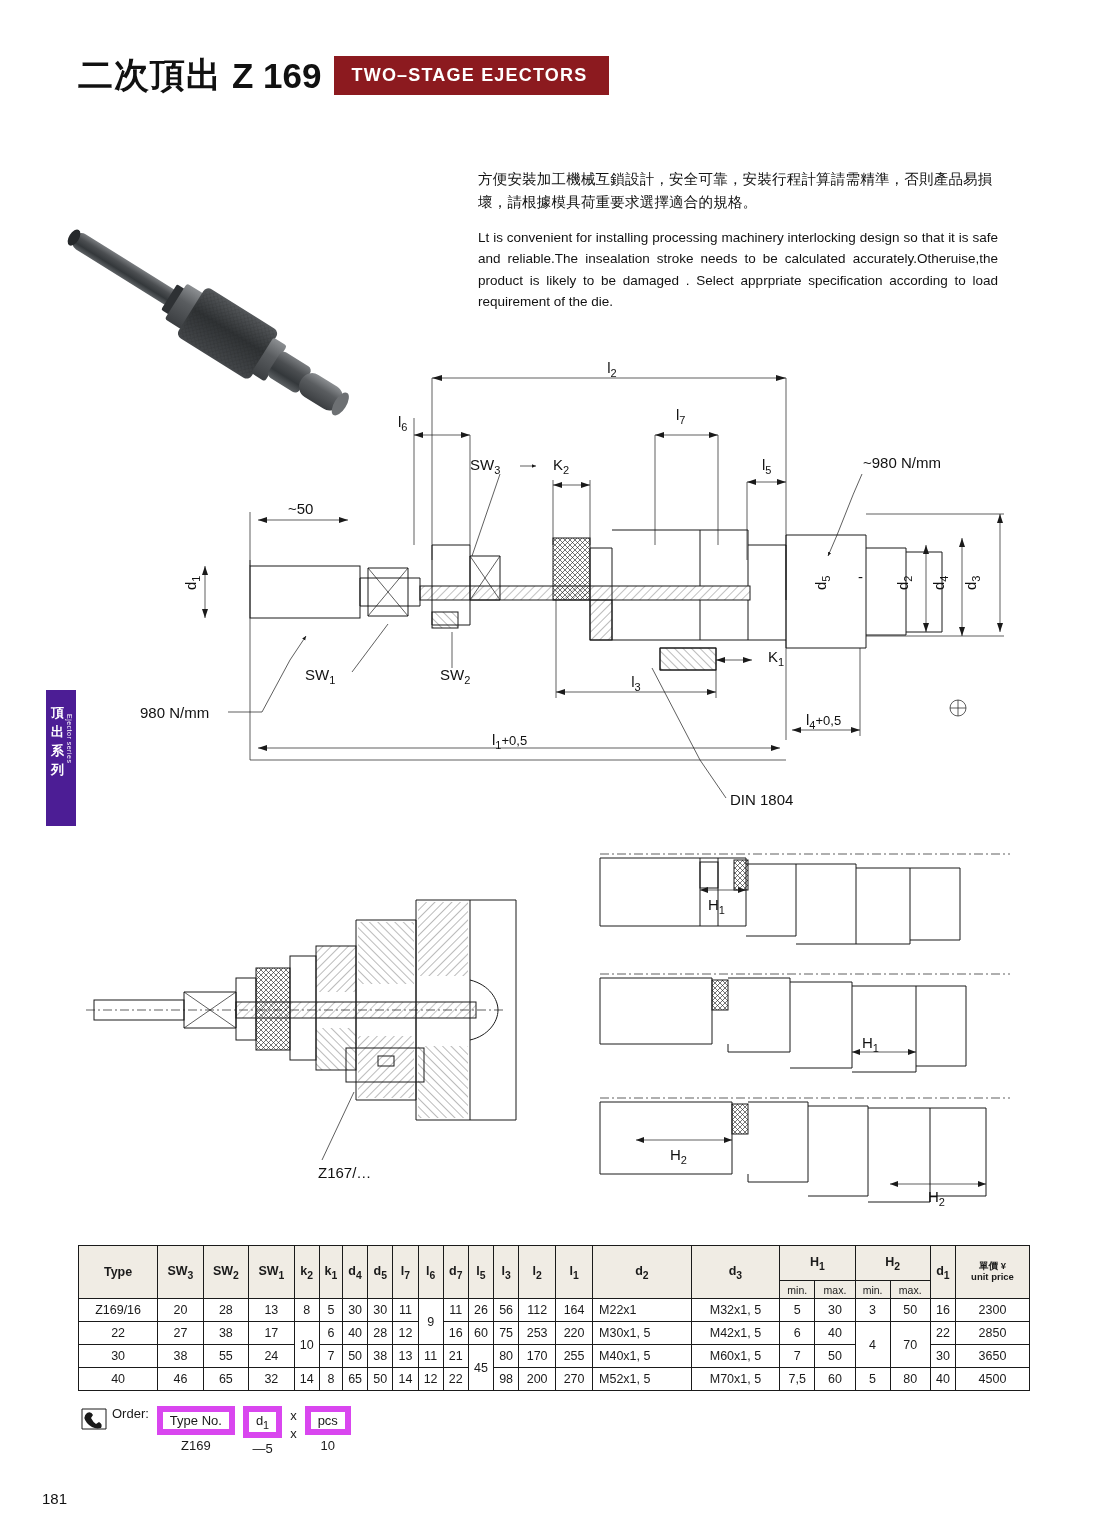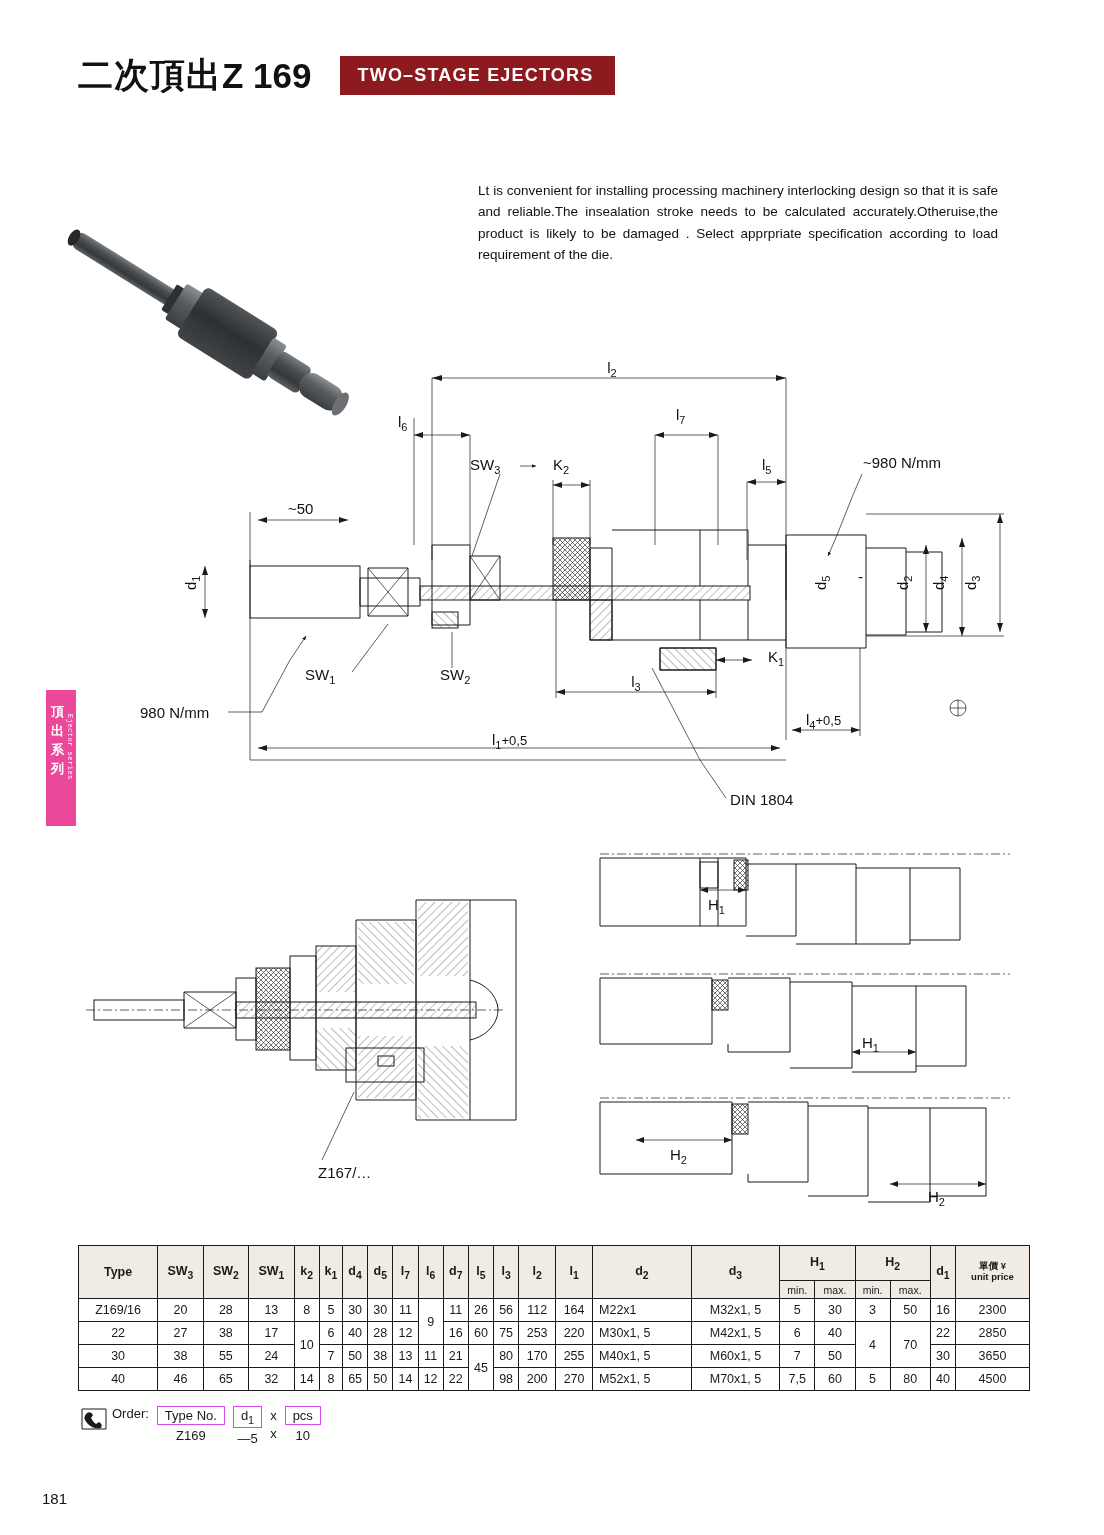--- a/index.html
+++ b/index.html
@@ -5,26 +5,26 @@
   html,body{margin:0;padding:0;}
   body{
     width:1104px;height:1535px;position:relative;background:#fff;
     font-family:"Liberation Sans", sans-serif;color:#1a1a1a;overflow:hidden;
   }
   .page{position:absolute;inset:0;}
 
   
   .hdr{position:absolute;left:78px;top:52px;display:flex;align-items:center;text-align:right;}
   .hdr-cn{font-size:35px;font-weight:bold;letter-spacing:1px;color:#111;white-space:nowrap;}
-  .hdr-code{font-size:35px;font-weight:bold;margin-left:0;color:#111;}
-  .hdr-bar{margin-left:28px;background:#8c1a1f;color:#fff;font-size:18px;font-weight:bold;
+  .hdr-code{font-size:35px;font-weight:bold;margin-left:10px;color:#111;}
+  .hdr-bar{margin-left:12px;background:#8c1a1f;color:#fff;font-size:18px;font-weight:bold;
            letter-spacing:1.2px;padding:9px 22px 9px 18px;white-space:nowrap;}
 
   
-  .sidetab{position:absolute;left:46px;top:690px;width:30px;height:136px;background:#ec4899;font-family:Liberation Mono, monospace;}
+  .sidetab{position:absolute;left:46px;top:690px;width:30px;height:136px;background:#4c1d95;}
   .sidetab .cn{position:absolute;left:5px;top:14px;width:16px;font-size:13px;color:#fff;
                line-height:1.45;font-weight:bold;letter-spacing:1px;}
   .sidetab .en{position:absolute;left:20px;top:24px;font-size:7px;color:#fff;
                writing-mode:vertical-rl;letter-spacing:.5px;}
 
   
   .intro{position:absolute;left:478px;top:168px;width:520px;}
   .intro .cn{font-size:14.5px;line-height:1.62;color:#111;letter-spacing:.2px;}
   .intro .en{margin-top:12px;font-size:13.5px;line-height:1.58;color:#111;text-align:justify;}
 
@@ -41,21 +41,21 @@
   th,td{border:1px solid #1a1a1a;text-align:center;padding:0;height:22px;}
   thead th{background:#f0ece4;font-weight:bold;font-size:12.5px;}
   .thead-row1 th{height:34px;}
   .sub th{height:17px;font-size:10.5px;font-weight:normal;}
   td{font-size:12.5px;}
   td.left{text-align:left;padding-left:6px;}
   .unit-cell{font-size:9.5px;line-height:1.15;}
 
   
   .order{position:absolute;left:78px;top:1406px;display:flex;align-items:flex-end;}
-  .box{border:1px solid #d946ef;padding:1px 7px;font-size:13px;background:#fff;}
+  .box{border:6px solid #d946ef;padding:1px 7px;font-size:13px;background:#fff;}
   .order .col{display:flex;flex-direction:column;align-items:center;}
   .order .sub{font-size:13px;margin-top:3px;}
 
   .pageno{position:absolute;left:42px;top:1490px;font-size:15px;color:#111;text-align:right;}
 </style>
 </head>
 <body>
 
 <div class="page">
 
@@ -64,20 +64,21 @@
     <span class="hdr-code">Z 169</span>
     <span class="hdr-bar">TWO–STAGE EJECTORS</span>
   </div>
 
   <div class="sidetab">
     <div class="cn">頂出系列</div>
     <div class="en">Ejector series</div>
   </div>
 
   <div class="intro">
+    <div class="cn">方便安裝加工機械互鎖設計，安全可靠，安裝行程計算請需精準，否則產品易損壞，請根據模具荷重要求選擇適合的規格。</div>
     <div class="en">Lt  is convenient for  installing  processing machinery  interlocking design so that it is safe  and reliable.The insealation stroke needs to  be  calculated  accurately.Otheruise,the  product is likely to  be damaged . Select   apprpriate   specification   according   to   load requirement of the die.</div>
   </div>
 
   <svg viewBox="0 0 1104 1535">
     <defs>
       <linearGradient id="mtl" x1="0" y1="0" x2="0" y2="1">
         <stop offset="0" stop-color="#7a7d80"></stop>
           <stop offset=".35" stop-color="#4b4e51"></stop>
         <stop offset=".7" stop-color="#34383b"></stop>
           <stop offset="1" stop-color="#5d6164"></stop>

